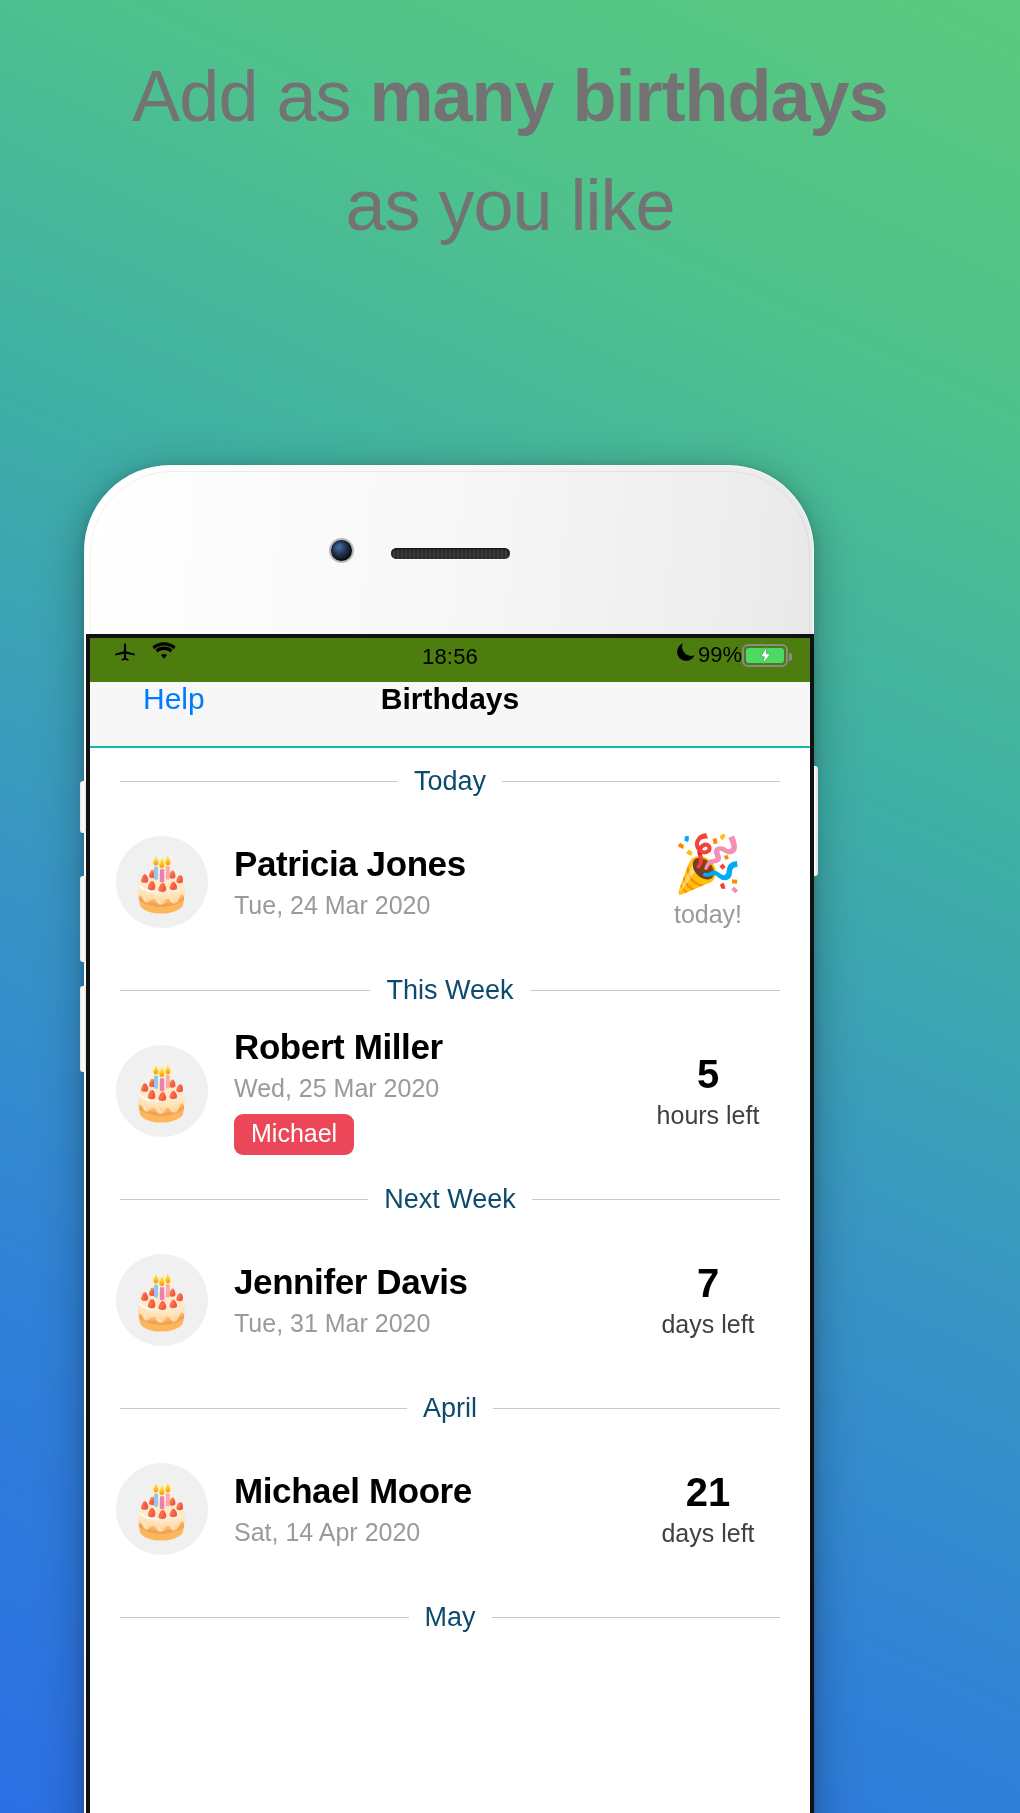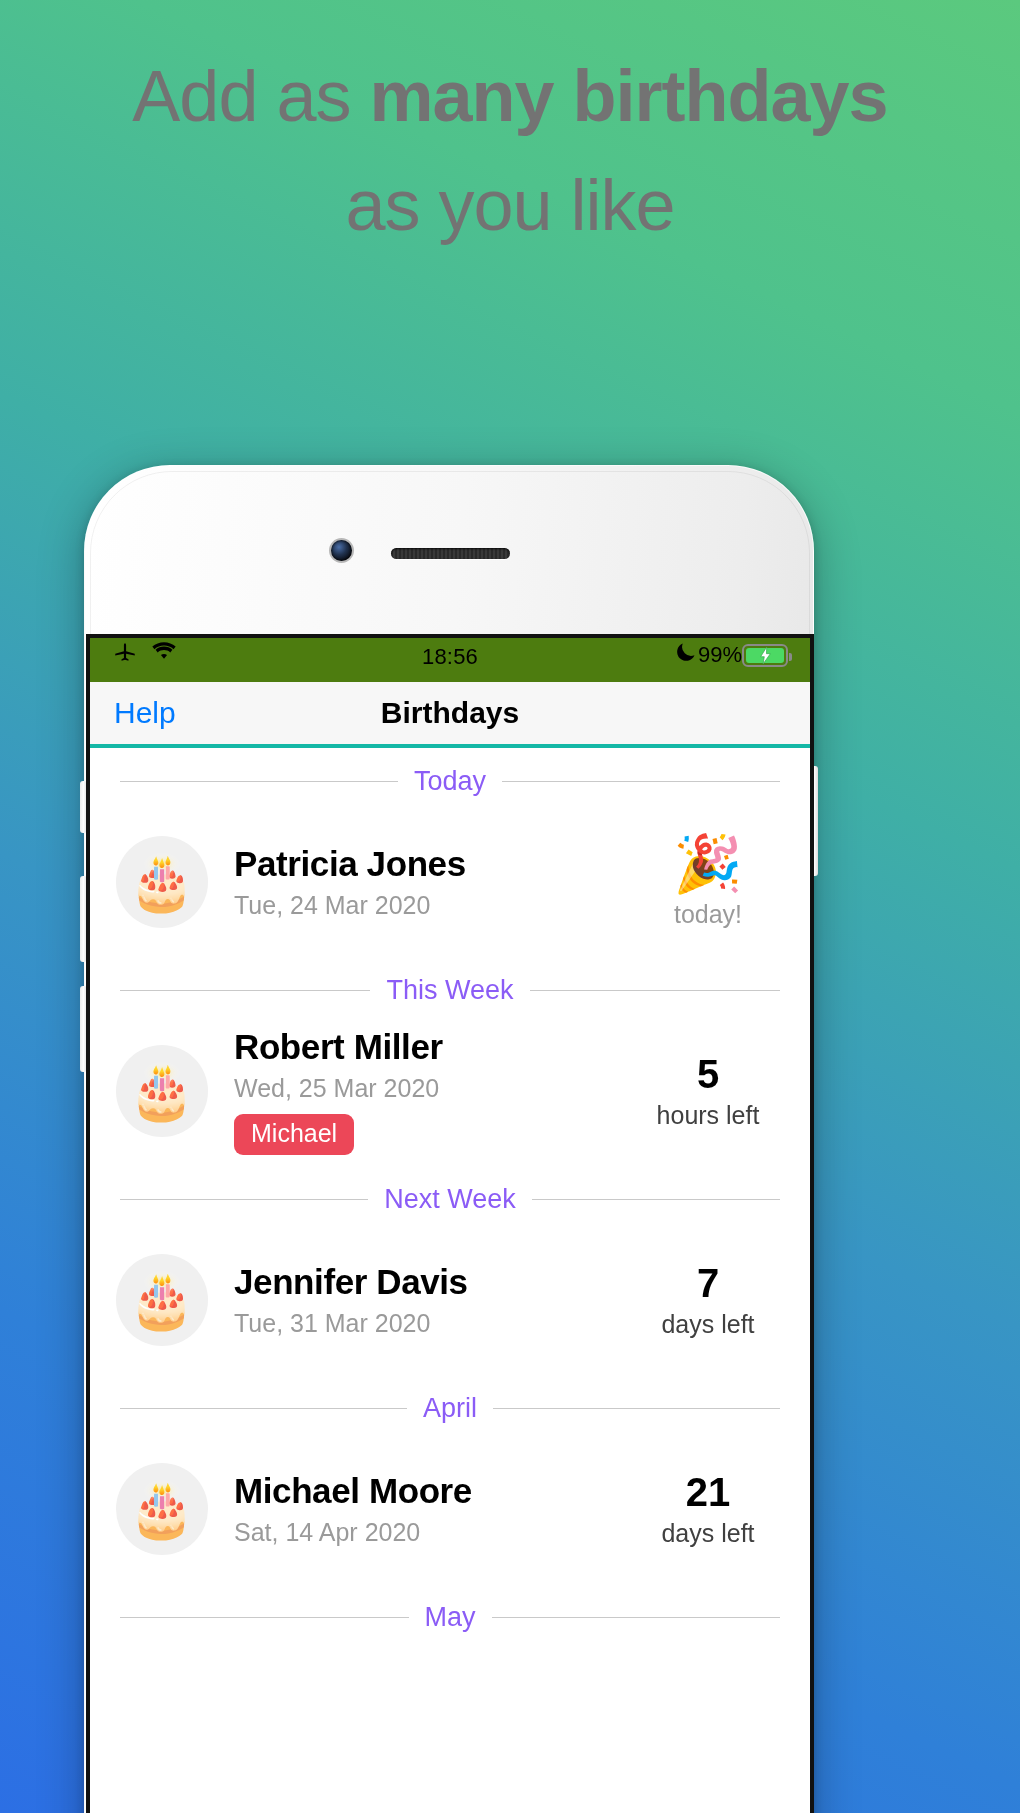--- a/index.html
+++ b/index.html
@@ -83,37 +83,38 @@
   }
   .battery-fill{
     width:100%; height:100%; background:#4CD964; border-radius:3px;
     display:flex; align-items:center; justify-content:center;
   }
   .bolt{ font-size:16px; color:#fff; line-height:1; }
 
   
   .navbar{
     height:66px; background:#f7f7f7;
-    display:flex; align-items:center; position:relative;
-    border-bottom:4px solid #14b8a6;
+    display:flex; position:relative;
+    border-bottom:2px solid #14b8a6;
+    padding-left:29px;
   }
   .nav-left{ padding-left:24px; font-size:30px; }
   .nav-title{
     position:absolute; left:0; right:0; text-align:center;
     font-size:30px; font-weight:700; color:#000;
   }
 
   
   .list{ background:#fff; }
   .sec-head{
     display:flex; align-items:center; gap:16px;
     padding:18px 30px 10px 30px;
   }
   .sec-rule{ flex:1; height:1px; background:#c9c9c9; }
-  .sec-label{ font-size:27px; color:#8b5cf6; white-space:nowrap; }
+  .sec-label{ font-size:27px; color:#0c4a6e; white-space:nowrap; }
 
   .row{
     display:flex; align-items:center;
     padding:8px 24px 8px 26px;
     min-height:150px;
   }
   .avatar{
     width:92px; height:92px; border-radius:50%;
     background:#f0f0f0; flex:0 0 92px;
     display:flex; align-items:center; justify-content:center;

